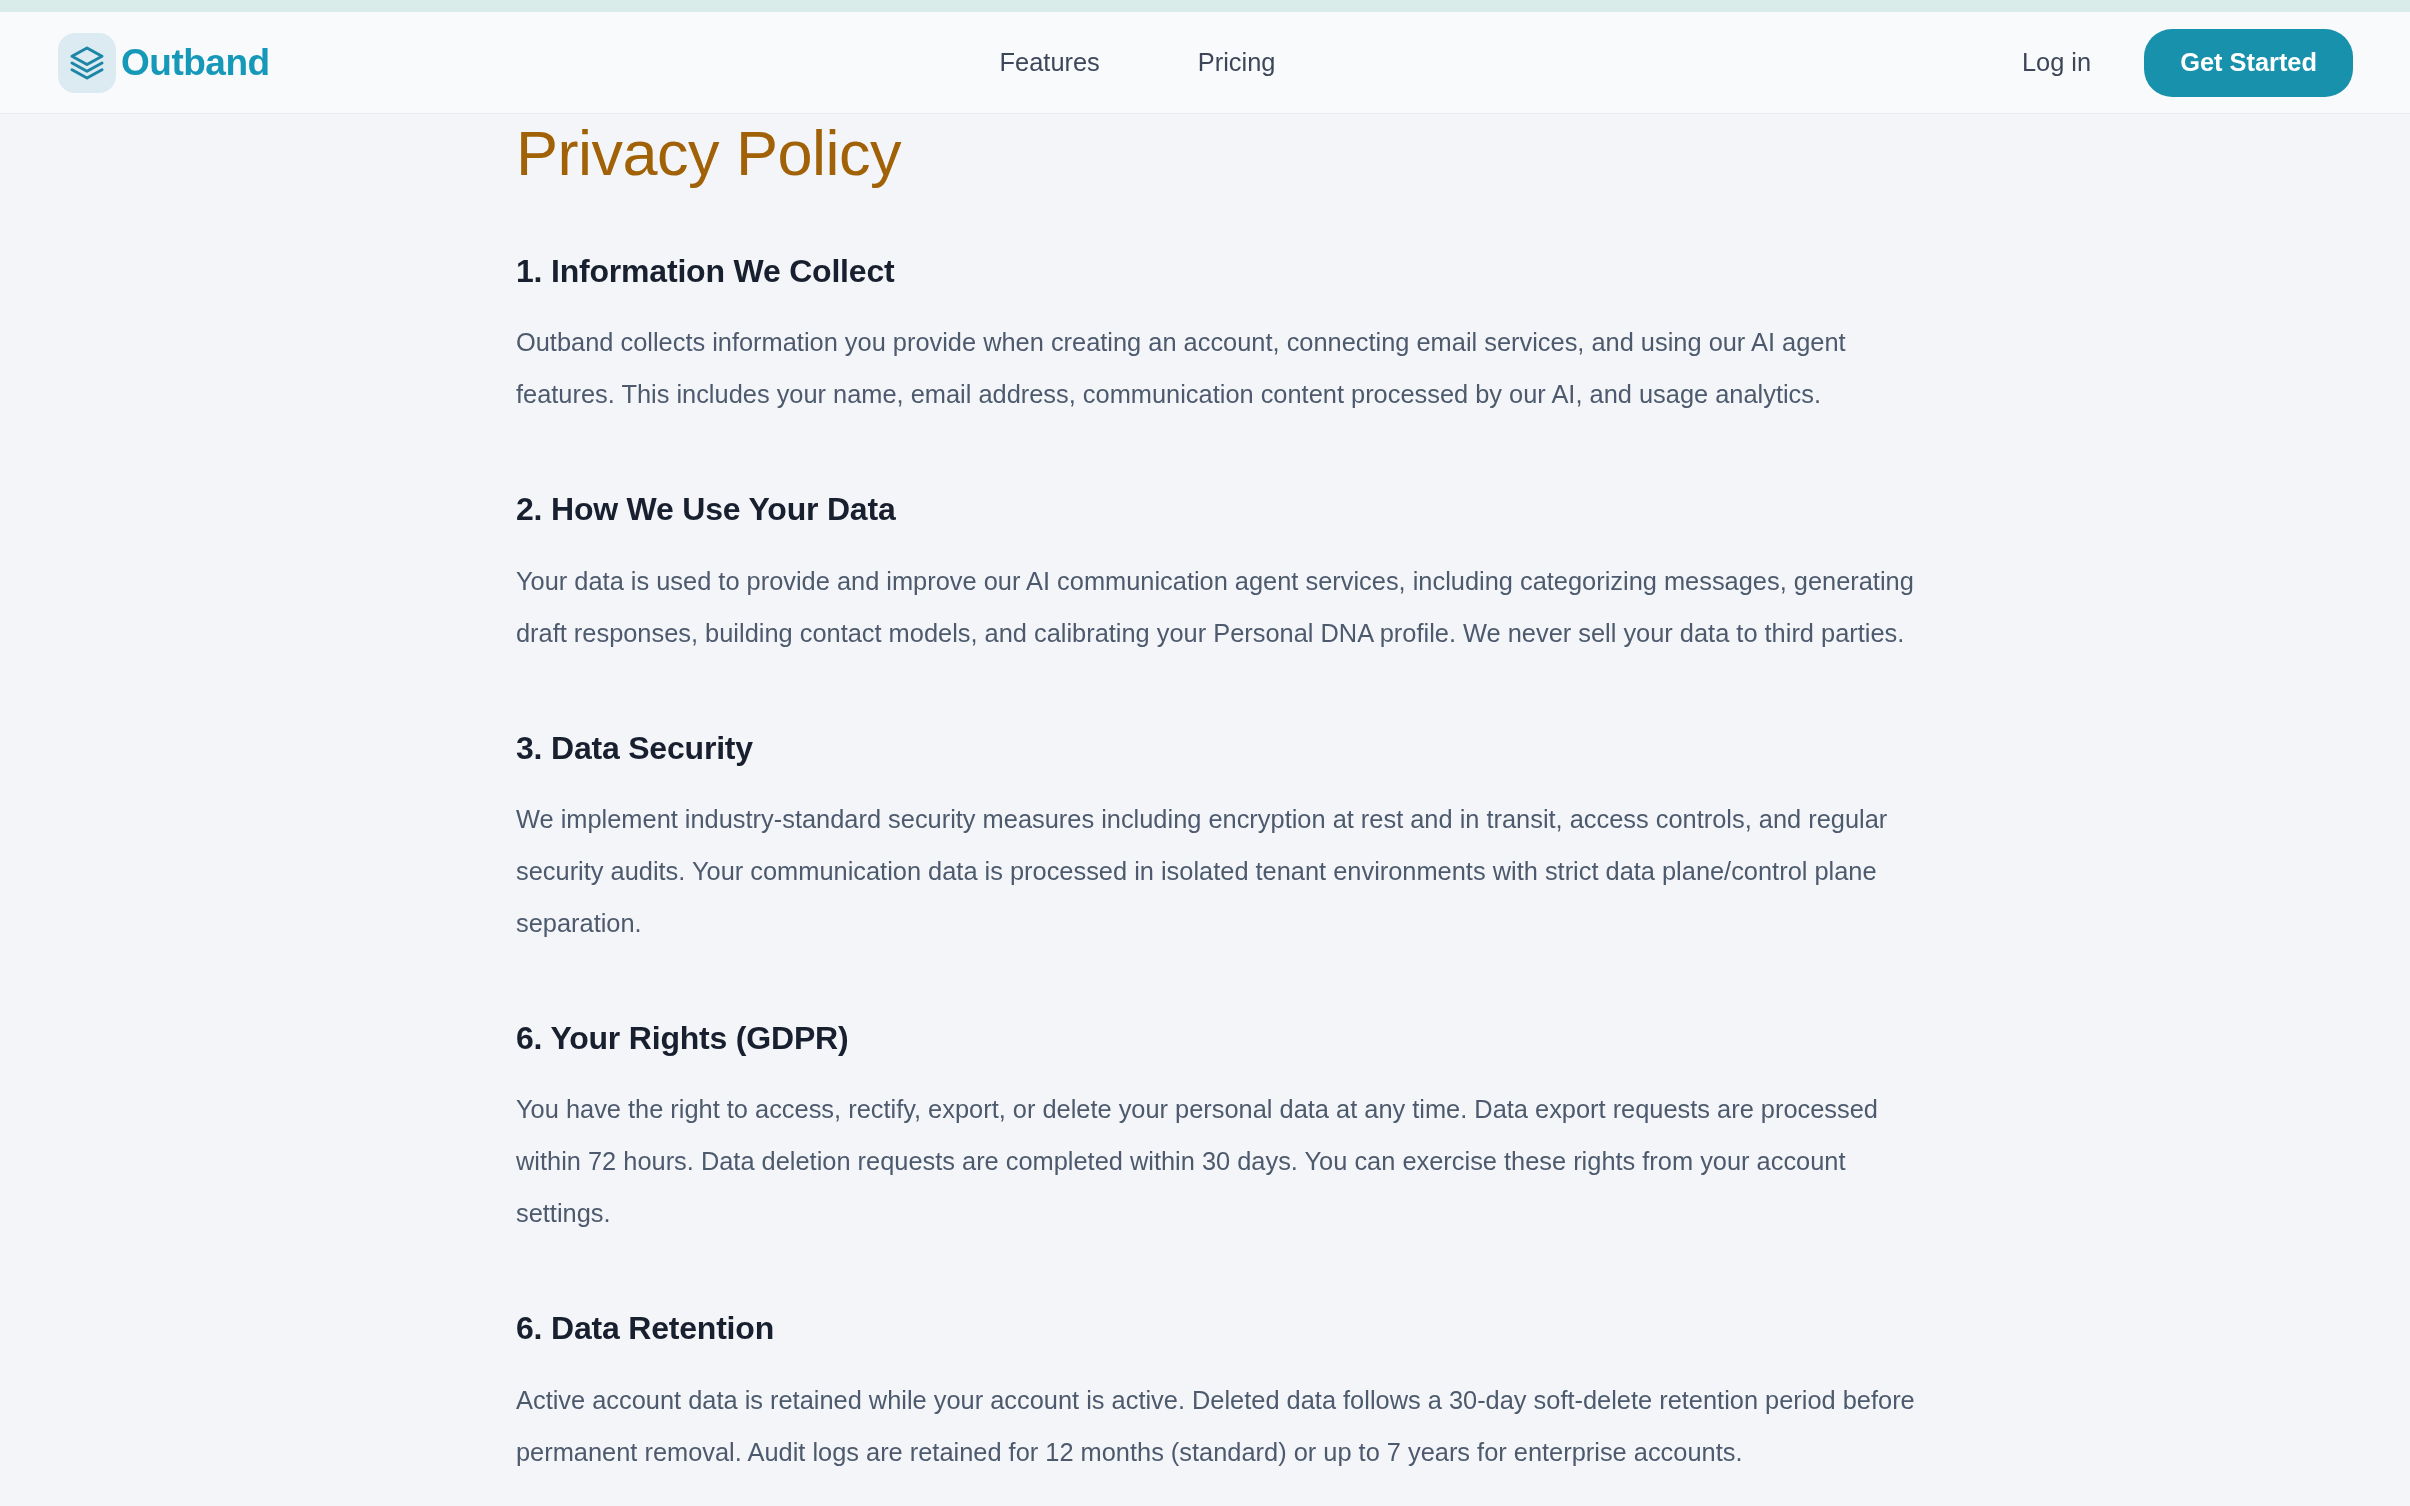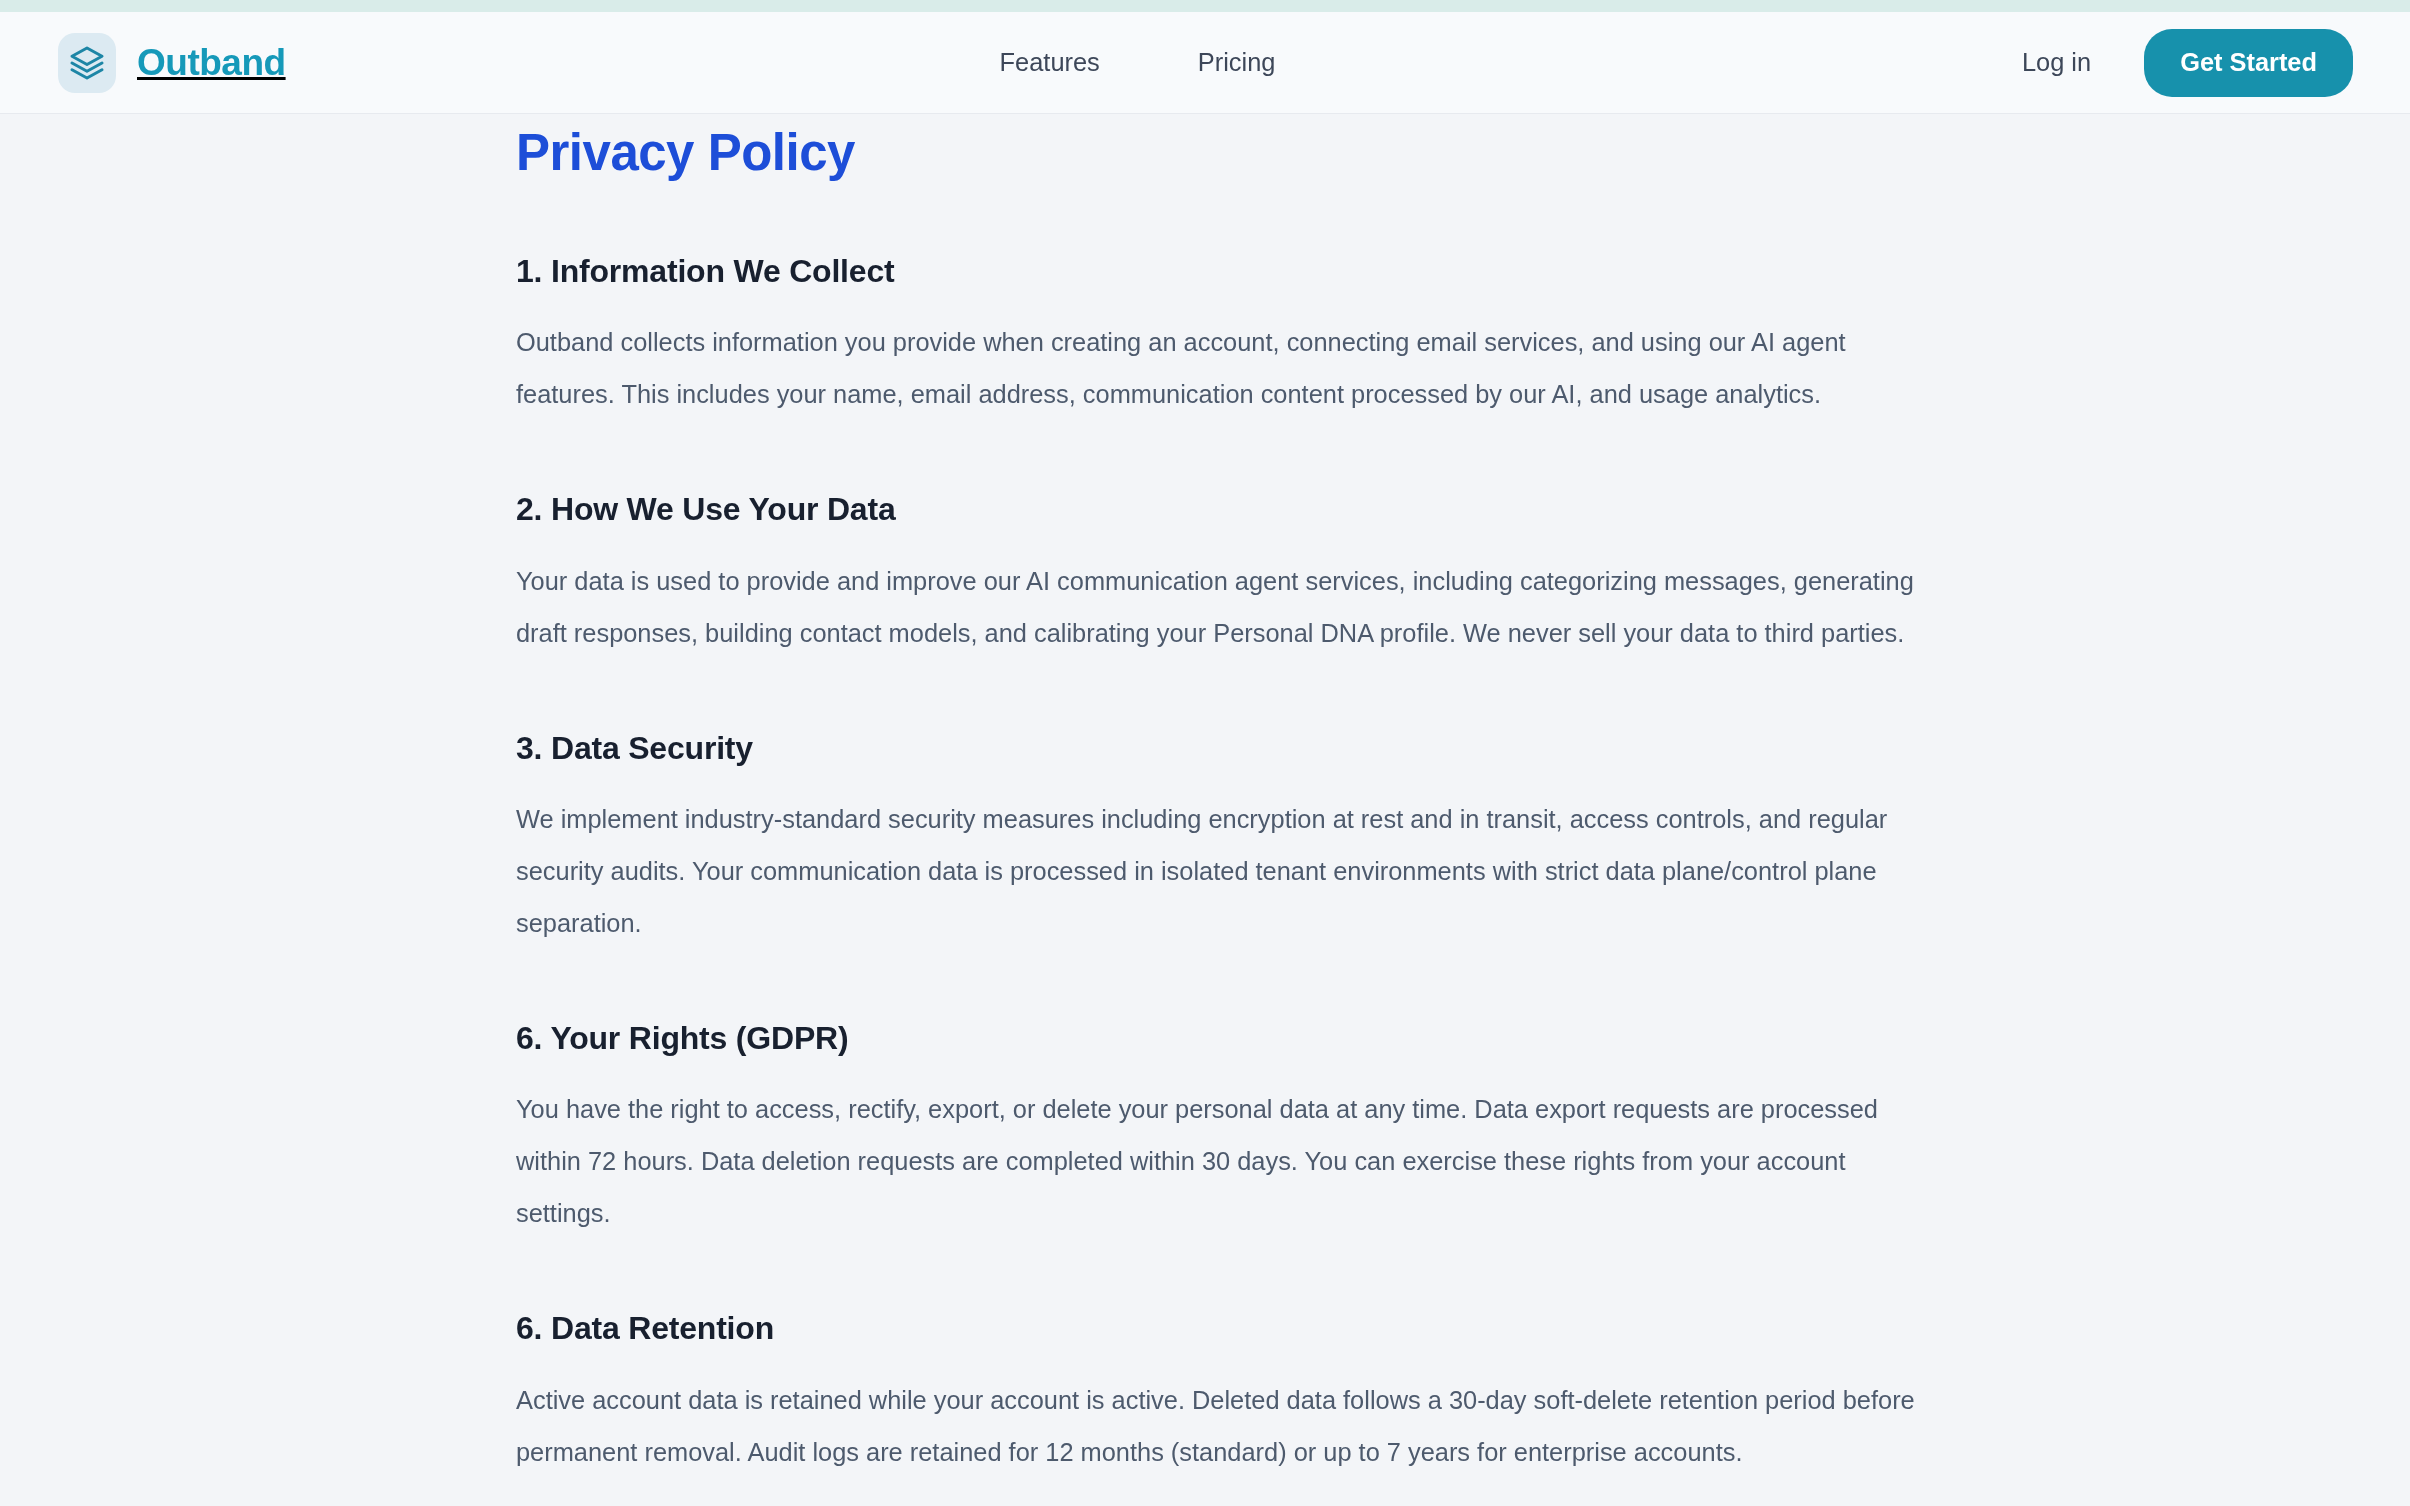--- a/index.html
+++ b/index.html
@@ -25,23 +25,22 @@
     background: #f8fafc;
     border-bottom: 1.9px solid #e7eaef;
     display: flex;
     align-items: center;
     justify-content: space-between;
     padding: 0 58px;
   }
   .brand {
     display: flex;
     align-items: center;
-    gap: 21px;
+    gap: 5px;
     cursor: pointer;
-    text-decoration: underline;
   }
   .brand-badge {
     width: 58px;
     height: 60px;
     border-radius: 17px;
     background: #dceaf2;
     display: flex;
     align-items: center;
     justify-content: center;
   }
@@ -96,24 +95,24 @@
     justify-content: center;
     cursor: pointer;
     white-space: nowrap;
   }
 
   
   main {
     padding: 0 490px 0 516px;
   }
   .page-title {
-    font-size: 51px;
+    font-size: 63px;
     line-height: 66px;
-    font-weight: 700;
-    color: #1d4ed8;
+    font-weight: 400;
+    color: #a16207;
     letter-spacing: -0.5px;
     margin: 5.6px 0 66px;
   }
   .policy-section h2 {
     font-size: 32px;
     line-height: 39px;
     font-weight: 700;
     color: #18202f;
     letter-spacing: -0.2px;
     margin: 0 0 25.4px;

